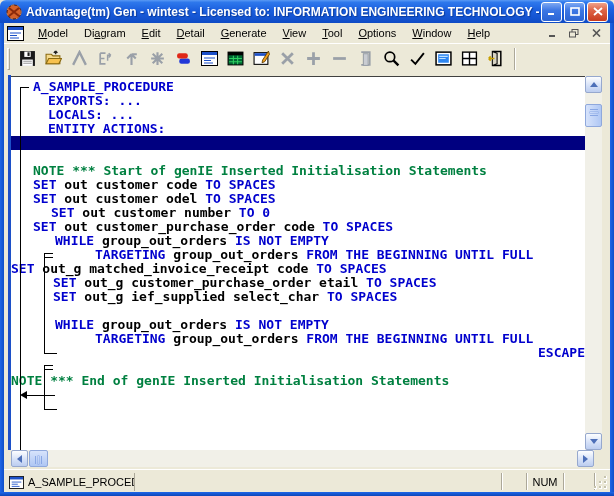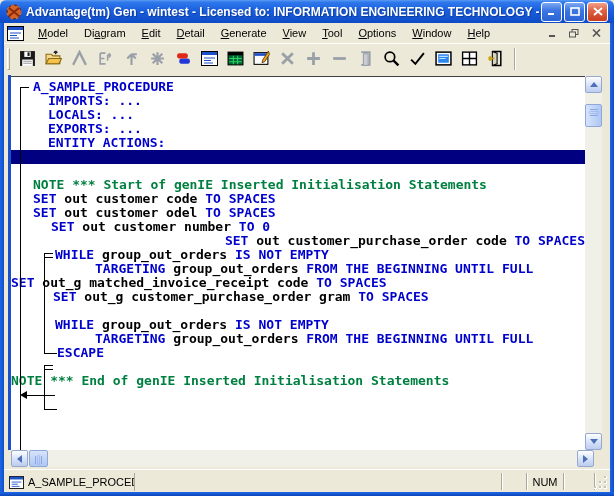--- a/index.html
+++ b/index.html
@@ -280,39 +280,39 @@
     </div>
     <div class="tb-sep"></div>
   </div>
 
   <div class="workarea">
     <div class="blue-strip"></div>
 
     <div class="code-pane">
       <div class="code-lines" id="code-lines">
           <div class="cl" style="padding-left: 22px;"><span class="kw">A_SAMPLE_PROCEDURE</span></div>
-          <div class="cl" style="padding-left: 37px;"><span class="kw">IMPORTS: ...</span></div>
+          <div class="cl" style="padding-left: 37px;"><span class="kw">EXPORTS: ...</span></div>
           <div class="cl" style="padding-left: 37px;"><span class="kw">LOCALS: ...</span></div>
-          <div class="cl" style="padding-left: 37px;"><span class="kw">EXPORTS: ...</span></div>
           <div class="cl" style="padding-left: 37px;"><span class="kw">ENTITY ACTIONS:</span></div>
           <div class="cl sel"></div>
           <div class="cl"></div>
           <div class="cl" style="padding-left: 22px;"><span class="note">NOTE *** Start of genIE Inserted Initialisation Statements</span></div>
           <div class="cl" style="padding-left: 22px;"><span class="kw">SET </span><span class="id">out customer code </span><span class="kw">TO SPACES</span></div>
           <div class="cl" style="padding-left: 22px;"><span class="kw">SET </span><span class="id">out customer odel </span><span class="kw">TO SPACES</span></div>
           <div class="cl" style="padding-left: 40px;"><span class="kw">SET </span><span class="id">out customer number </span><span class="kw">TO 0</span></div>
-          <div class="cl" style="padding-left: 22px; text-align: right;"><span class="kw">SET </span><span class="id">out customer_purchase_order code </span><span class="kw">TO SPACES</span></div>
+          <div class="cl" style="padding-left: 22px;"><span class="kw">SET </span><span class="id">out customer_purchase_order code </span><span class="kw">TO SPACES</span></div>
           <div class="cl" style="padding-left: 44px;"><span class="kw">WHILE </span><span class="id">group_out_orders </span><span class="kw">IS NOT EMPTY</span></div>
           <div class="cl" style="padding-left: 84px;"><span class="kw">TARGETING </span><span class="id">group_out_orders </span><span class="kw">FROM THE BEGINNING UNTIL FULL</span></div>
           <div class="cl" style=""><span class="kw">SET </span><span class="id">out_g matched_invoice_receipt code </span><span class="kw">TO SPACES</span></div>
-          <div class="cl" style="padding-left: 42px;"><span class="kw">SET </span><span class="id">out_g customer_purchase_order gram </span><span class="kw">TO SPACES</span></div>
+          <div class="cl" style="padding-left: 42px;"><span class="kw">SET </span><span class="id">out_g customer_purchase_order etail </span><span class="kw">TO SPACES</span></div>
+          <div class="cl" style="padding-left: 42px;"><span class="kw">SET </span><span class="id">out_g ief_supplied select_char </span><span class="kw">TO SPACES</span></div>
           <div class="cl"></div>
           <div class="cl" style="padding-left: 44px;"><span class="kw">WHILE </span><span class="id">group_out_orders </span><span class="kw">IS NOT EMPTY</span></div>
           <div class="cl" style="padding-left: 84px;"><span class="kw">TARGETING </span><span class="id">group_out_orders </span><span class="kw">FROM THE BEGINNING UNTIL FULL</span></div>
-          <div class="cl" style="padding-left: 46px;"><span class="kw">ESCAPE</span></div>
+          <div class="cl" style="padding-left: 46px; text-align: right;"><span class="kw">ESCAPE</span></div>
           <div class="cl"></div>
           <div class="cl" style=""><span class="note">NOTE *** End of genIE Inserted Initialisation Statements</span></div>
         </div>
 
       <div>
         <div class="ov" style="left:9px;top:10px;width:1px;height:364px;"></div>
         <div class="ov" style="left:9px;top:10px;width:9px;height:1px;"></div>
 
         <div class="ov" style="left:33px;top:176px;width:9px;height:1px;"></div>
         <div class="ov" style="left:33px;top:180px;width:9px;height:1px;"></div>

